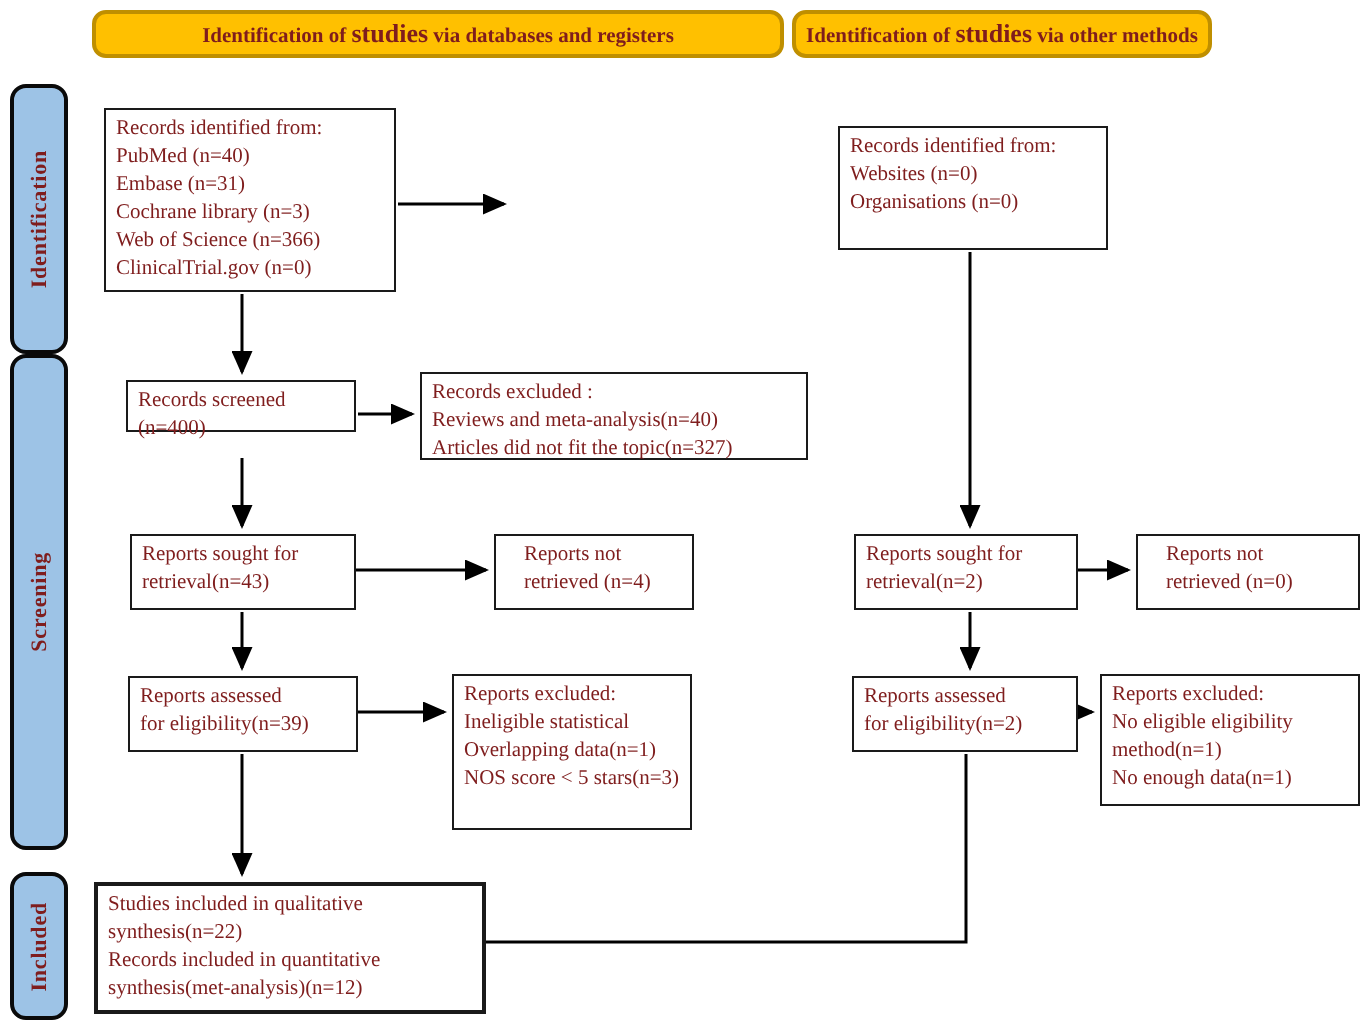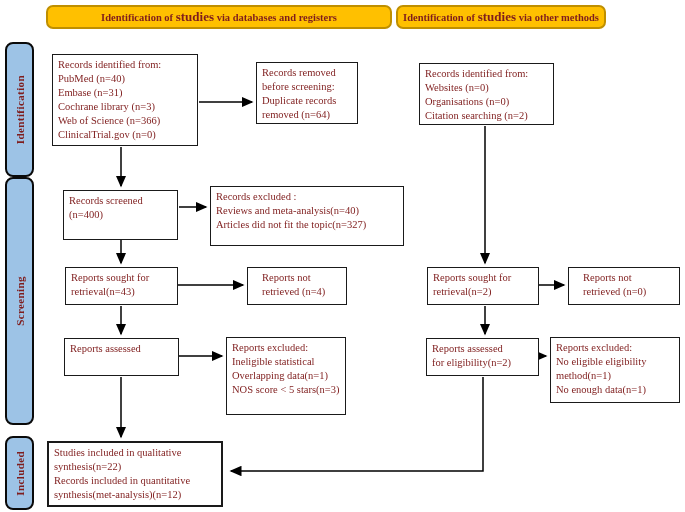--- a/index.html
+++ b/index.html
@@ -78,40 +78,33 @@
 
   <div class="box" style="left:52px;top:54px;width:146px;height:92px;">
     <div>Records identified from:</div>
     <div>PubMed (n=40)</div>
     <div>Embase (n=31)</div>
     <div>Cochrane library (n=3)</div>
     <div>Web of Science (n=366)</div>
     <div>ClinicalTrial.gov (n=0)</div>
   </div>
 
-  <div class="box" style="left:256px;top:62px;width:102px;height:62px;">
-    <div>Records removed</div>
-    <div>before screening:</div>
-    <div>Duplicate records</div>
-    <div>removed (n=64)</div>
-  </div>
 
   <div class="box" style="left:419px;top:63px;width:135px;height:62px;">
     <div>Records identified from:</div>
     <div>Websites (n=0)</div>
     <div>Organisations (n=0)</div>
-    <div>Citation searching (n=2)</div>
   </div>
 
-  <div class="box" style="left:63px;top:190px;width:115px;height:50px;">
+  <div class="box" style="left:63px;top:190px;width:115px;height:26px;">
     <div>Records screened</div>
     <div>(n=400)</div>
   </div>
 
-  <div class="box" style="left:210px;top:186px;width:194px;height:60px;">
+  <div class="box" style="left:210px;top:186px;width:194px;height:44px;">
     <div>Records excluded :</div>
     <div>Reviews and meta-analysis(n=40)</div>
     <div>Articles did not fit the topic(n=327)</div>
   </div>
 
   <div class="box" style="left:65px;top:267px;width:113px;height:38px;">
     <div>Reports sought for</div>
     <div>retrieval(n=43)</div>
   </div>
 
@@ -125,20 +118,21 @@
     <div>retrieval(n=2)</div>
   </div>
 
   <div class="box pad-l" style="left:568px;top:267px;width:112px;height:38px;">
     <div>Reports not</div>
     <div>retrieved (n=0)</div>
   </div>
 
   <div class="box" style="left:64px;top:338px;width:115px;height:38px;">
     <div>Reports assessed</div>
+    <div>for eligibility(n=39)</div>
   </div>
 
   <div class="box" style="left:226px;top:337px;width:120px;height:78px;">
     <div>Reports excluded:</div>
     <div>Ineligible statistical</div>
     <div>Overlapping data(n=1)</div>
     <div>NOS score &lt; 5 stars(n=3)</div>
   </div>
 
   <div class="box" style="left:426px;top:338px;width:113px;height:38px;">
@@ -146,20 +140,20 @@
     <div>for eligibility(n=2)</div>
   </div>
 
   <div class="box" style="left:550px;top:337px;width:130px;height:66px;">
     <div>Reports excluded:</div>
     <div>No eligible eligibility</div>
     <div>method(n=1)</div>
     <div>No enough data(n=1)</div>
   </div>
 
-  <div class="box thick" style="left:47px;top:441px;width:176px;height:66px;">
+  <div class="box thick" style="left:47px;top:441px;width:196px;height:66px;">
     <div>Studies included in qualitative</div>
     <div>synthesis(n=22)</div>
     <div>Records included in quantitative</div>
     <div>synthesis(met-analysis)(n=12)</div>
   </div>
 
 </div>
 
 </body></html>

